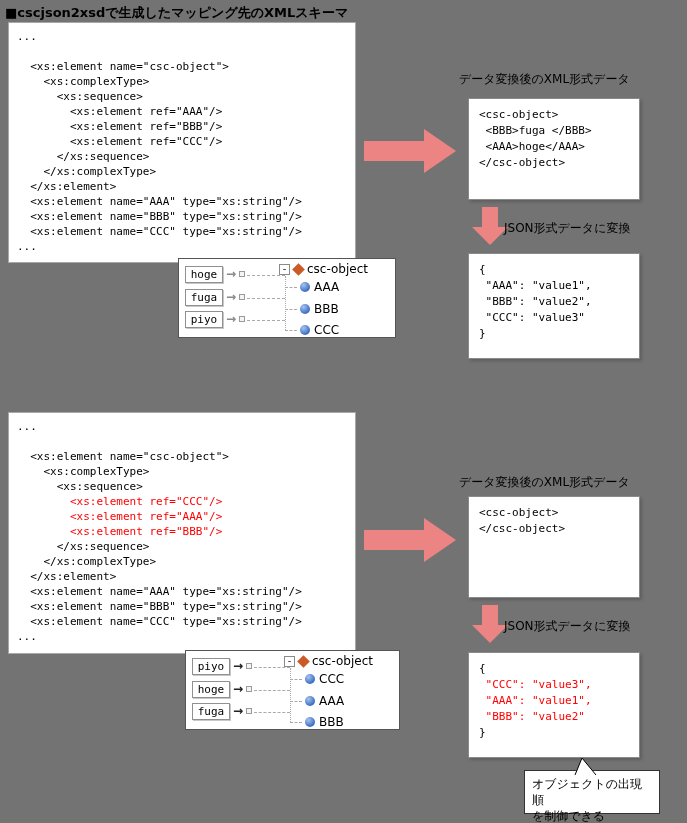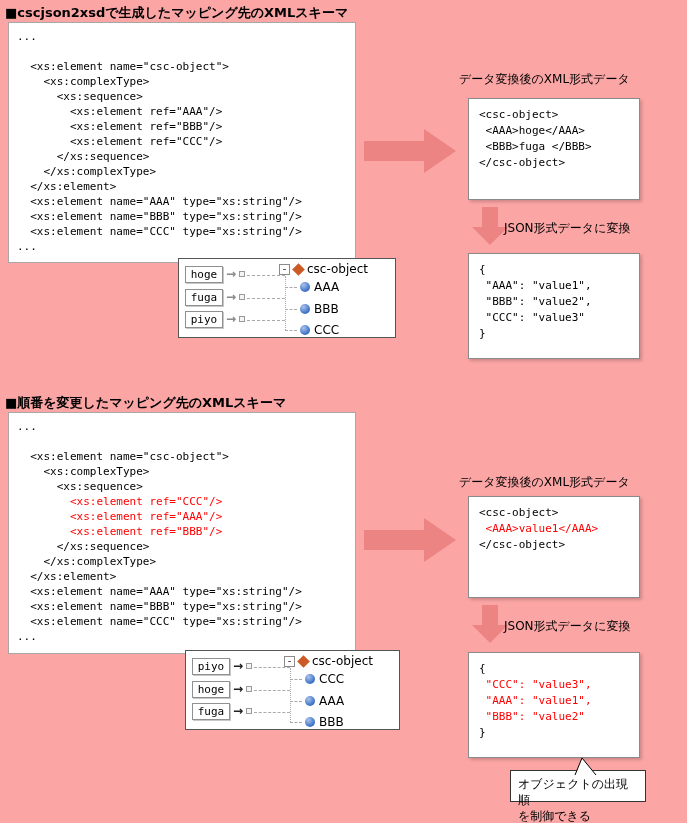--- a/index.html
+++ b/index.html
@@ -1,18 +1,18 @@
 <!DOCTYPE html>
 <html style="--arrow: #ed8484; --highlight: #ff0000;"><head>
 <meta charset="utf-8">
 <style>
   * { margin:0; padding:0; box-sizing:border-box; }
   html,body { background:#ffffff; }
   body { font-family:"DejaVu Sans", "Liberation Sans", sans-serif; color:#000; }
-  .page { position:relative; width:687px; height:823px; background:#fca5a5; overflow:hidden; }
+  .page { position:relative; width:687px; height:823px; background:#737373; overflow:hidden; }
 
   .sec-title { position:absolute; font-size:13px; font-weight:bold; white-space:nowrap; }
 
   .code-box { position:absolute; border:1px solid #a8a8a8; background:#fff;
               padding:6px 8px; font-family:"DejaVu Sans Mono", monospace;
               font-size:11px; line-height:15px; white-space:pre; overflow:hidden; }
 
   .data-box { position:absolute; border:1px solid #8a8a8a; background:#fff;
               padding:8px 10px; font-family:"DejaVu Sans Mono", monospace;
               font-size:11px; line-height:16px; white-space:pre; overflow:hidden;
@@ -70,21 +70,21 @@
 
   <div class="code-box" style="left:8px; top:22px; width:348px; height:241px;"><div class="line">...</div><div class="line"> </div><div class="line">  &lt;xs:element name="csc-object"&gt;</div><div class="line">    &lt;xs:complexType&gt;</div><div class="line">      &lt;xs:sequence&gt;</div><div class="line">        &lt;xs:element ref="AAA"/&gt;</div><div class="line">        &lt;xs:element ref="BBB"/&gt;</div><div class="line">        &lt;xs:element ref="CCC"/&gt;</div><div class="line">      &lt;/xs:sequence&gt;</div><div class="line">    &lt;/xs:complexType&gt;</div><div class="line">  &lt;/xs:element&gt;</div><div class="line">  &lt;xs:element name="AAA" type="xs:string"/&gt;</div><div class="line">  &lt;xs:element name="BBB" type="xs:string"/&gt;</div><div class="line">  &lt;xs:element name="CCC" type="xs:string"/&gt;</div><div class="line">...</div></div>
 
   <div class="arrow-right" style="left:364px; top:129px;">
     <div class="shaft"></div>
     <div class="head"></div>
   </div>
 
   <div class="label" style="left:459px; top:71px;">データ変換後のXML形式データ</div>
 
-  <div class="data-box" style="left:468px; top:98px; width:172px; height:102px;"><div class="line">&lt;csc-object&gt;</div><div class="line"> &lt;AAA&gt;hoge&lt;/AAA&gt;</div><div class="line"> &lt;BBB&gt;fuga &lt;/BBB&gt;</div><div class="line">&lt;/csc-object&gt;</div></div>
+  <div class="data-box" style="left:468px; top:98px; width:172px; height:102px;"><div class="line">&lt;csc-object&gt;</div><div class="line"> &lt;BBB&gt;fuga &lt;/BBB&gt;</div><div class="line"> &lt;AAA&gt;hoge&lt;/AAA&gt;</div><div class="line">&lt;/csc-object&gt;</div></div>
 
   <div class="arrow-down" style="left:472px; top:207px;">
     <div class="shaft"></div>
     <div class="head"></div>
   </div>
   <div class="label" style="left:504px; top:220px;">JSON形式データに変換</div>
 
   <div class="data-box" style="left:468px; top:253px; width:172px; height:106px;"><div class="line">{</div><div class="line"> "AAA": "value1",</div><div class="line"> "BBB": "value2",</div><div class="line"> "CCC": "value3"</div><div class="line">}</div></div>
 
   <div class="map-box" style="left:178px; top:258px; width:218px; height:80px;">
@@ -121,32 +121,31 @@
     <div class="tree-node" style="left:121px; top:43px;">
       <span class="icon-child"></span>
       <span>BBB</span>
     </div>
     <div class="tree-node" style="left:121px; top:64px;">
       <span class="icon-child"></span>
       <span>CCC</span>
     </div>
   </div>
 
-  <div class="sec-title" style="left:5px; top:394px;">■順番を変更したマッピング先のXMLスキーマ</div>
 
   <div class="code-box" style="left:8px; top:412px; width:348px; height:242px;"><div class="line">...</div><div class="line"> </div><div class="line">  &lt;xs:element name="csc-object"&gt;</div><div class="line">    &lt;xs:complexType&gt;</div><div class="line">      &lt;xs:sequence&gt;</div><div class="line red">        &lt;xs:element ref="CCC"/&gt;</div><div class="line red">        &lt;xs:element ref="AAA"/&gt;</div><div class="line red">        &lt;xs:element ref="BBB"/&gt;</div><div class="line">      &lt;/xs:sequence&gt;</div><div class="line">    &lt;/xs:complexType&gt;</div><div class="line">  &lt;/xs:element&gt;</div><div class="line">  &lt;xs:element name="AAA" type="xs:string"/&gt;</div><div class="line">  &lt;xs:element name="BBB" type="xs:string"/&gt;</div><div class="line">  &lt;xs:element name="CCC" type="xs:string"/&gt;</div><div class="line">...</div></div>
 
   <div class="arrow-right" style="left:364px; top:518px;">
     <div class="shaft"></div>
     <div class="head"></div>
   </div>
 
   <div class="label" style="left:459px; top:474px;">データ変換後のXML形式データ</div>
 
-  <div class="data-box" style="left:468px; top:496px; width:172px; height:102px;"><div class="line">&lt;csc-object&gt;</div><div class="line red"> &lt;AAA&gt;value1&lt;/AAA&gt;</div><div class="line">&lt;/csc-object&gt;</div></div>
+  <div class="data-box" style="left:468px; top:496px; width:172px; height:102px;"><div class="line">&lt;csc-object&gt;</div><div class="line">&lt;/csc-object&gt;</div></div>
 
   <div class="arrow-down" style="left:472px; top:605px;">
     <div class="shaft"></div>
     <div class="head"></div>
   </div>
   <div class="label" style="left:504px; top:618px;">JSON形式データに変換</div>
 
   <div class="data-box" style="left:468px; top:652px; width:172px; height:106px;"><div class="line">{</div><div class="line red"> "CCC": "value3",</div><div class="line red"> "AAA": "value1",</div><div class="line red"> "BBB": "value2"</div><div class="line">}</div></div>
 
   <div class="map-box" style="left:185px; top:650px; width:215px; height:80px;">
@@ -183,21 +182,21 @@
     <div class="tree-node" style="left:119px; top:43px;">
       <span class="icon-child"></span>
       <span>AAA</span>
     </div>
     <div class="tree-node" style="left:119px; top:64px;">
       <span class="icon-child"></span>
       <span>BBB</span>
     </div>
   </div>
 
-  <div class="callout" style="left:510px; top:770px; width:136px; height:32px;">
+  <div class="callout" style="left:524px; top:770px; width:136px; height:44px;">
     <div>オブジェクトの出現順</div>
     <div>を制御できる</div>
   </div>
   <svg class="callout-tail" style="left:572px; top:757px;" width="26" height="18">
     <path d="M3 18 L10 1 L24 18" fill="#ffffff" stroke="#000000" stroke-width="1"></path>
   </svg>
 
 </div>
 
 </body></html>

